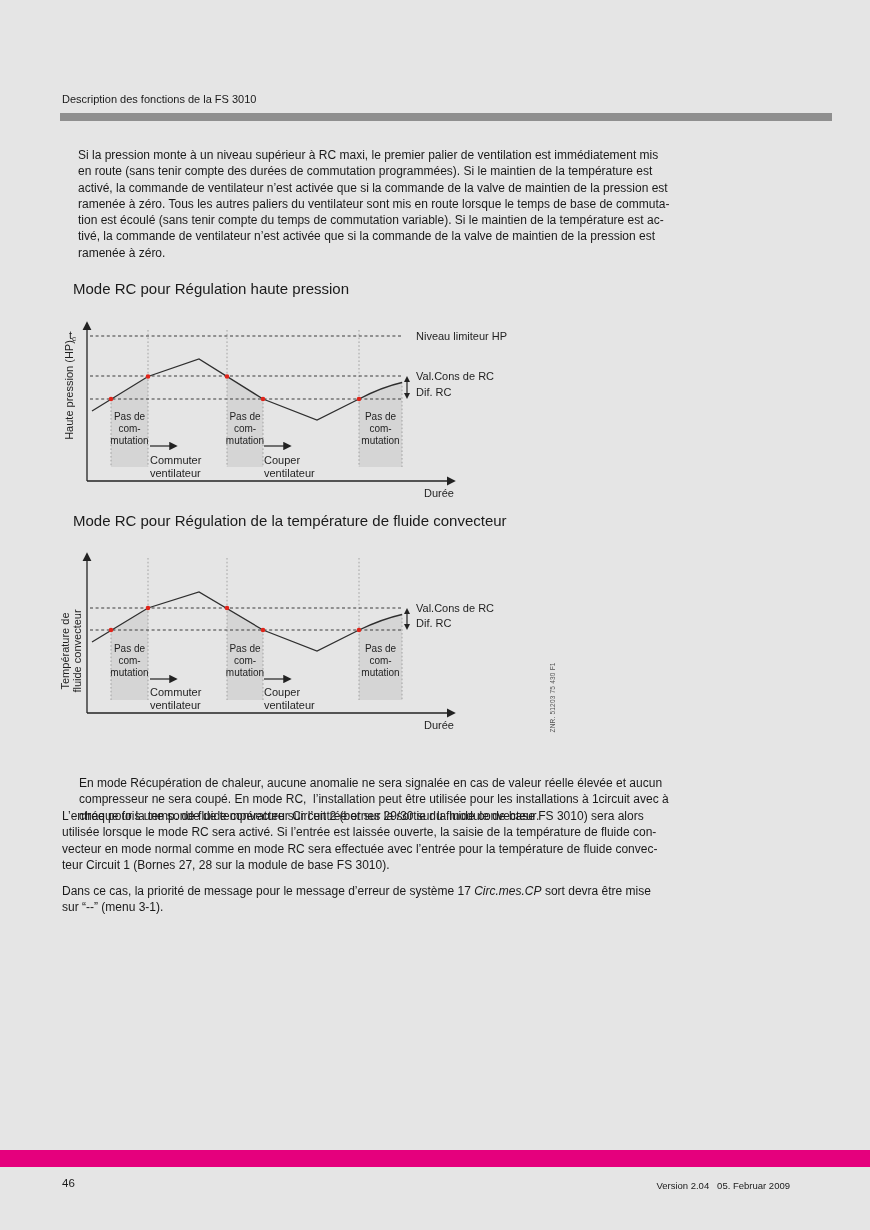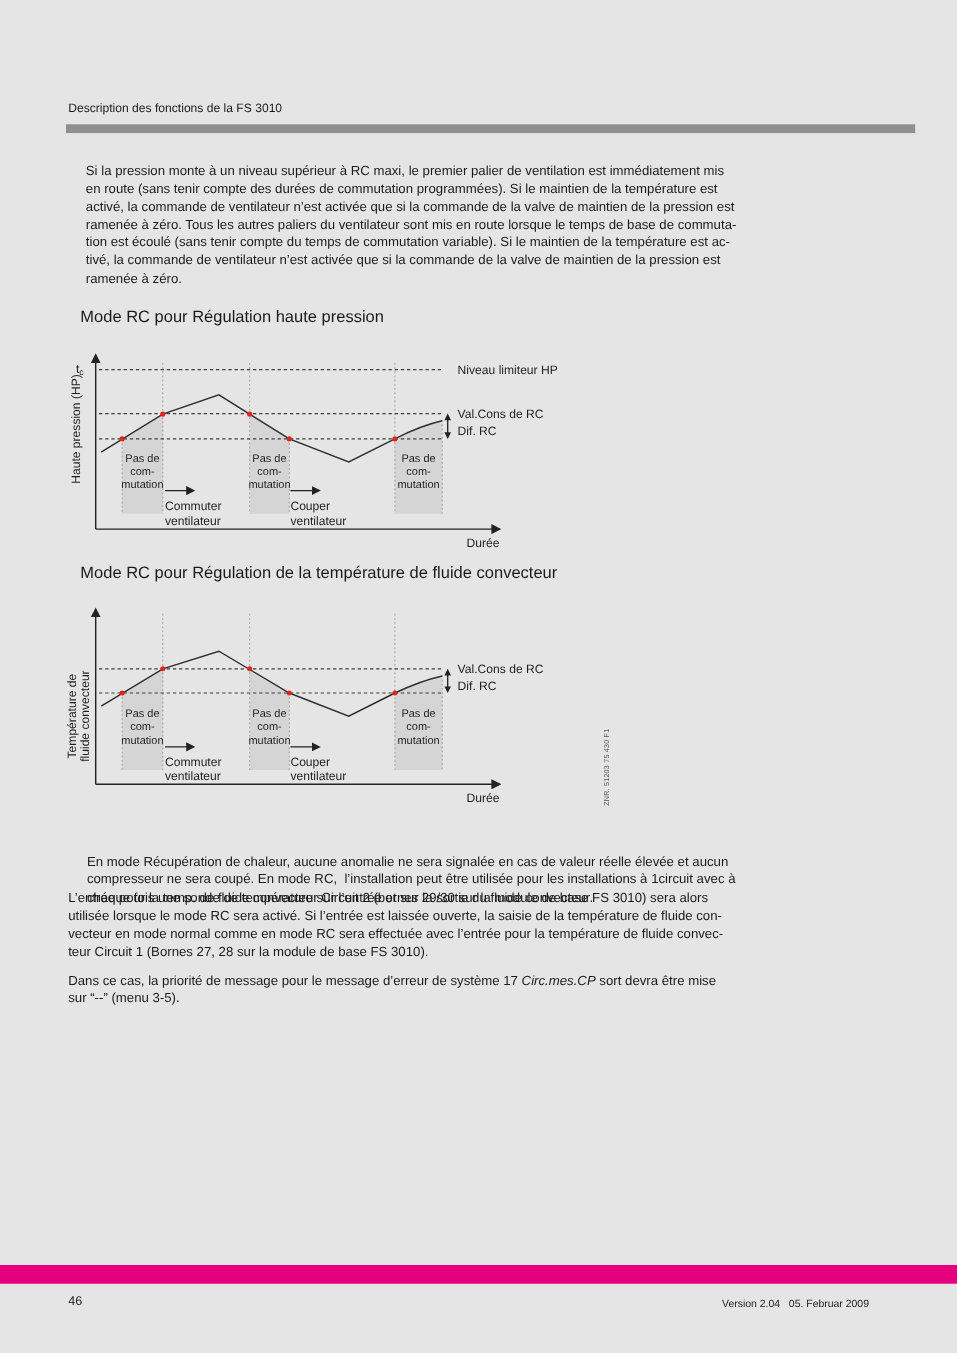--- a/index.html
+++ b/index.html
@@ -162,19 +162,19 @@
   <div class="znr">ZNR. 51203 75 430 F1</div>
 
   <div class="para p2">En mode Récupération de chaleur, aucune anomalie ne sera signalée en cas de valeur réelle élevée et aucun
 compresseur ne sera coupé. En mode RC,  l’installation peut être utilisée pour les installations à 1circuit avec à
 chaque fois une sonde de température sur l’entrée et sur la sortie du fluide convecteur.</div>
   <div class="para p3">L’entrée pour la temp. de fluide convecteur Circuit 2 (bornes 29/30 sur la module de base FS 3010) sera alors
 utilisée lorsque le mode RC sera activé. Si l’entrée est laissée ouverte, la saisie de la température de fluide con-
 vecteur en mode normal comme en mode RC sera effectuée avec l’entrée pour la température de fluide convec-
 teur Circuit 1 (Bornes 27, 28 sur la module de base FS 3010).</div>
 
-  <div class="para p4"><span>Dans ce cas, la priorité de message pour le message d’erreur de système 17 </span><i>Circ.mes.CP</i><span> sort devra être mise</span><br><span>sur “--” (menu 3-5).</span></div>
+  <div class="para p4"><span>Dans ce cas, la priorité de message pour le message d’erreur de système 17 </span><i>Circ.mes.CP</i><span> sort devra être mise</span><br><span>sur “--” (menu 3-1).</span></div>
 
   <div class="footer-bar"></div>
   <div class="footer-page">46</div>
   <div class="footer-version">Version 2.04   05. Februar 2009</div>
 
 </div>
 
 </body></html>

